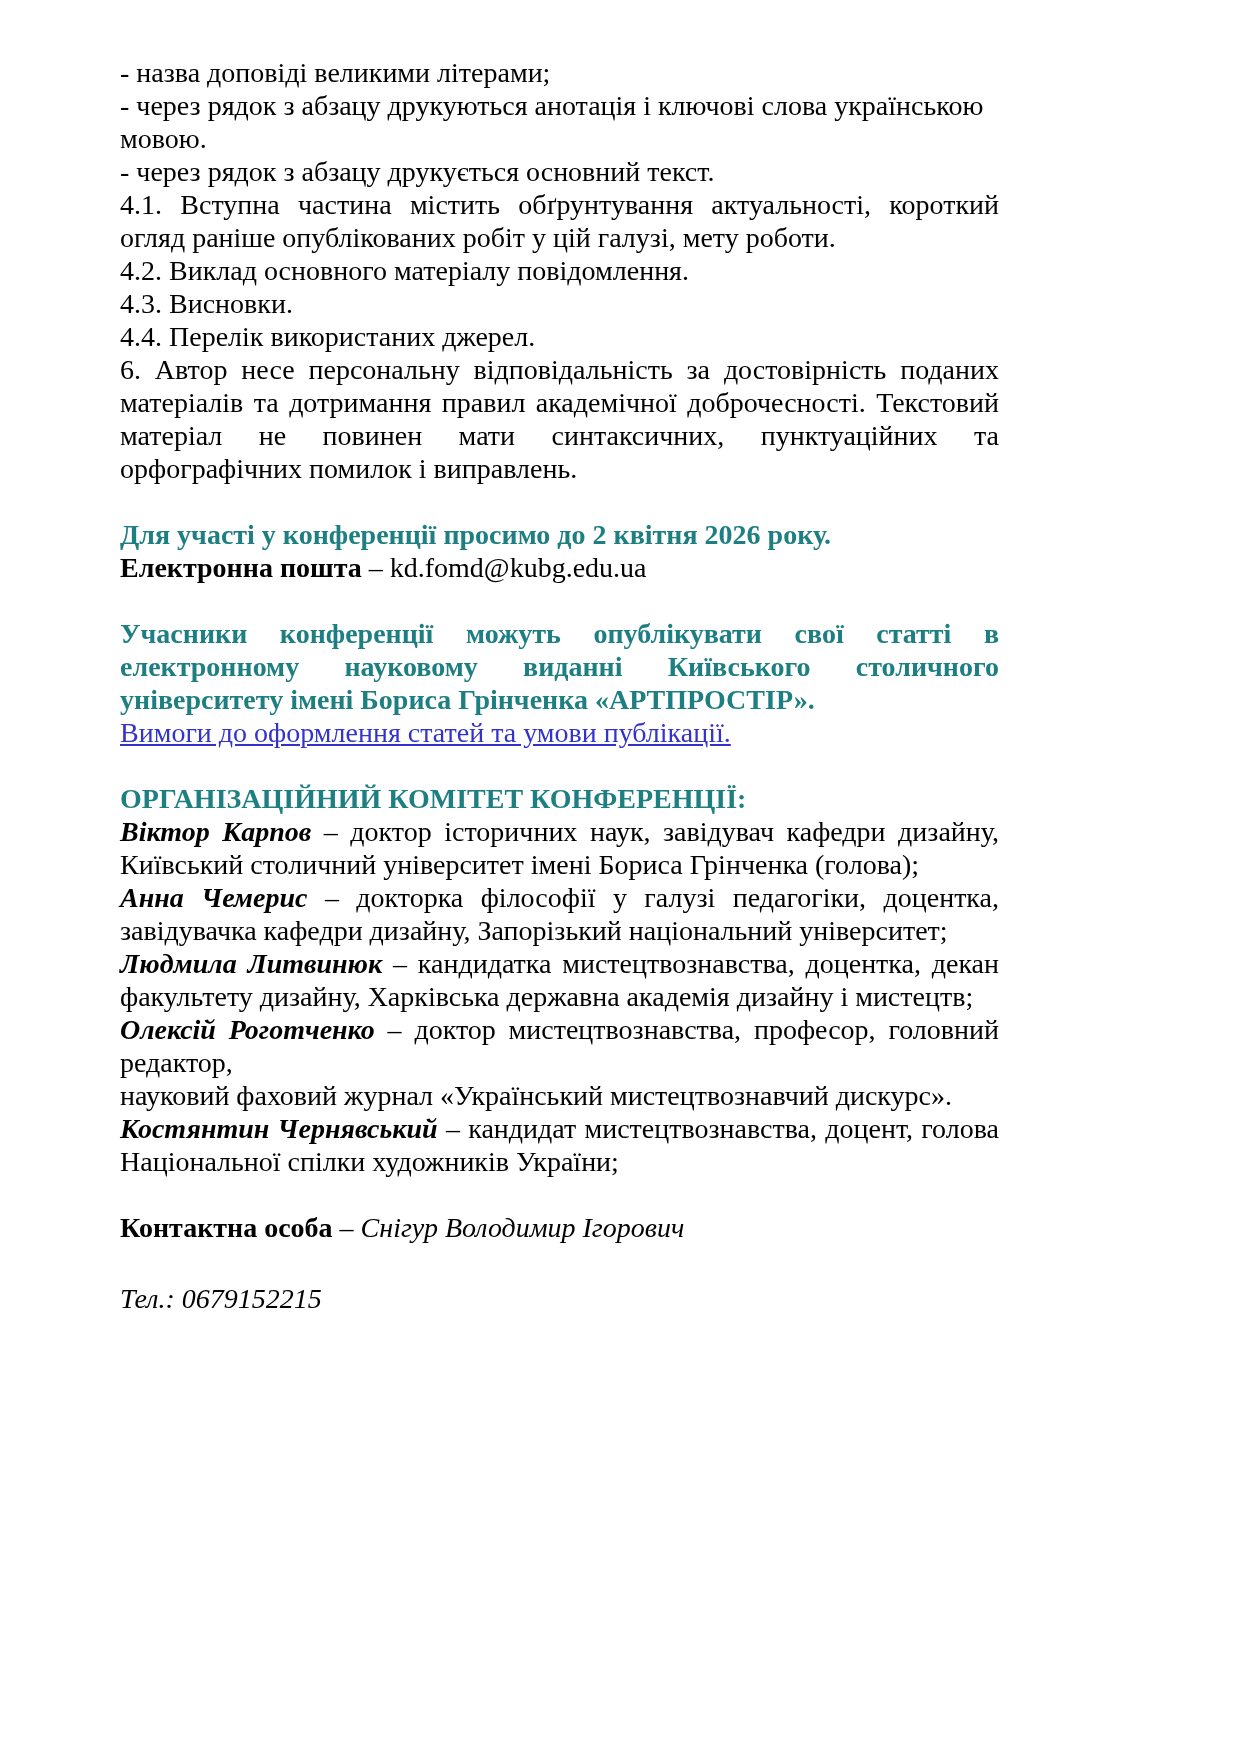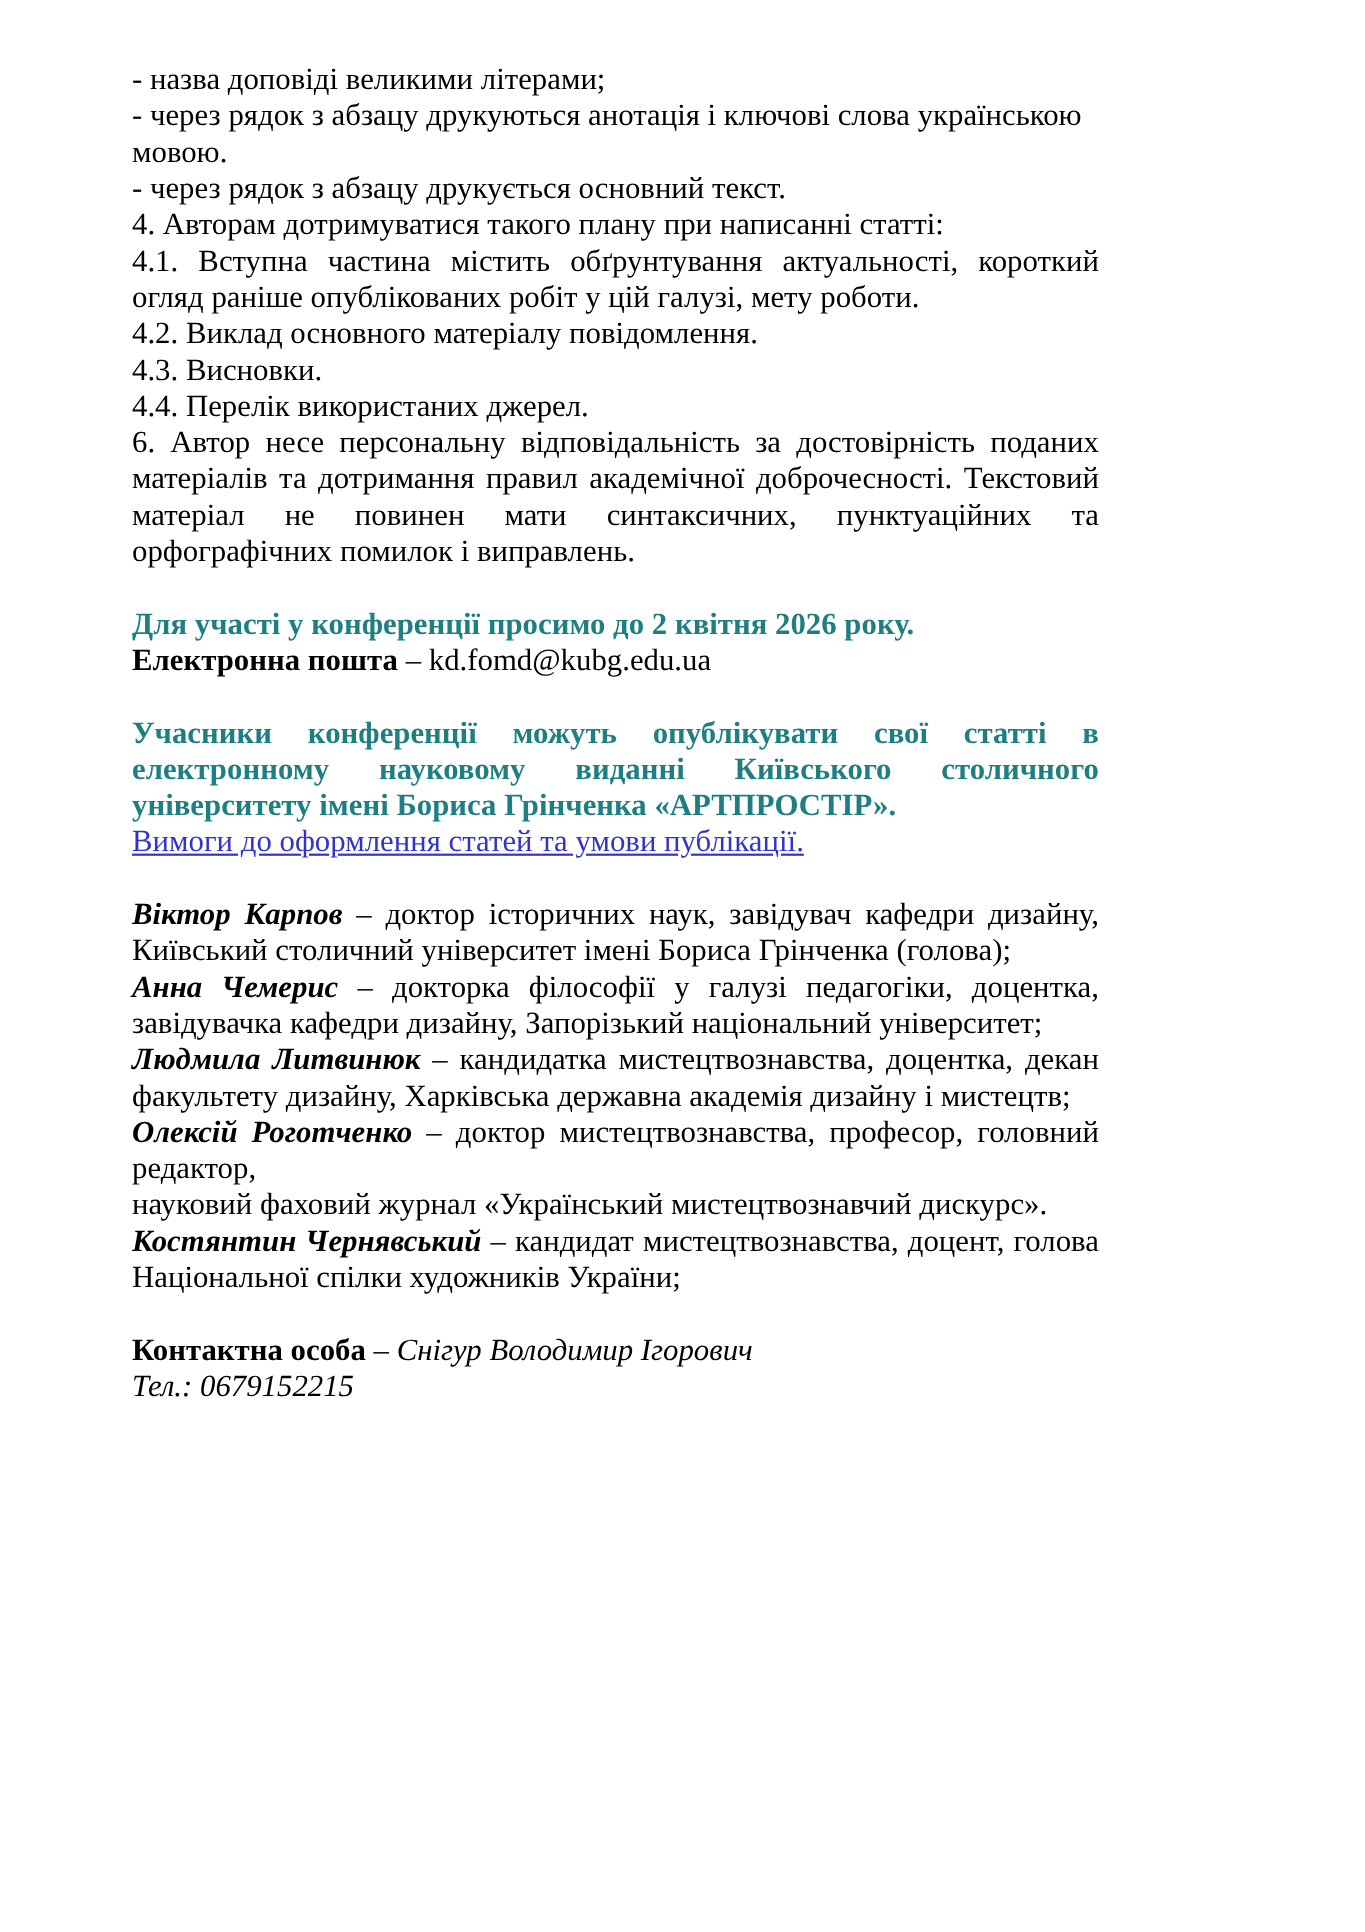--- a/index.html
+++ b/index.html
@@ -7,52 +7,52 @@
   .page {
     width:1117px; min-height:1756px; box-sizing:border-box;
     padding:56px 118px 0 120px; background:#ffffff;
     font-family:"Liberation Serif", serif;
     font-size:28px; line-height:33px; color:#000000;
   }
   p { margin:0; }
   .justify { text-align:justify; }
   .b  { font-weight:bold; }
   .bi { font-weight:bold; font-style:italic; }
-  .i  { font-style:italic; }
+  .i  { font-style:italic;margin-top:38px; }
   .teal { color:var(--teal); font-weight:bold; }
   .link { color:var(--link); text-decoration:underline; cursor:pointer; }
   .sp { height:33px; }
 </style>
 </head>
 <body>
 
 <div class="page">
 
   <p>- назва доповіді великими літерами;</p>
   <p>- через рядок з абзацу друкуються анотація і ключові слова українською мовою.</p>
   <p>- через рядок з абзацу друкується основний текст.</p>
-  <p>4. Авторам дотримуватися такого плану при написанні статті:</p>
   <p class="justify">4.1. Вступна частина містить обґрунтування актуальності, короткий огляд раніше опублікованих робіт у цій галузі, мету роботи.</p>
   <p>4.2. Виклад основного матеріалу повідомлення.</p>
   <p>4.3. Висновки.</p>
   <p>4.4. Перелік використаних джерел.</p>
   <p class="justify">6. Автор несе персональну відповідальність за достовірність поданих матеріалів та дотримання правил академічної доброчесності. Текстовий матеріал не повинен мати синтаксичних, пунктуаційних та орфографічних помилок і виправлень.</p>
 
   <div class="sp"></div>
 
   <p class="teal">Для участі у конференції просимо до 2 квітня 2026 року.</p>
   <p><span class="b">Електронна пошта</span><span> – </span><span>kd.fomd@kubg.edu.ua</span></p>
 
   <div class="sp"></div>
 
   <p class="teal justify">Учасники конференції можуть опублікувати свої статті в електронному науковому виданні Київського столичного університету імені Бориса Грінченка «АРТПРОСТІР».</p>
   <p><a class="link">Вимоги до оформлення статей та умови публікації.</a></p>
 
   <div class="sp"></div>
 
+  <p class="teal">ОРГАНІЗАЦІЙНИЙ КОМІТЕТ КОНФЕРЕНЦІЇ:</p>
 
   <p class="justify"><span class="bi">Віктор Карпов</span><span> – доктор історичних наук, завідувач кафедри дизайну, Київський столичний університет імені Бориса Грінченка (голова);</span></p>
 
   <p class="justify"><span class="bi">Анна Чемерис</span><span> – докторка філософії у галузі педагогіки, доцентка, завідувачка кафедри дизайну, Запорізький національний університет;</span></p>
 
   <p class="justify"><span class="bi">Людмила Литвинюк</span><span> – кандидатка мистецтвознавства, доцентка, декан факультету дизайну, Харківська державна академія дизайну і мистецтв;</span></p>
 
 
   <p class="justify"><span class="bi">Олексій Роготченко</span><span> – доктор мистецтвознавства, професор, головний редактор,</span><br><span>науковий фаховий журнал «Український мистецтвознавчий дискурс».</span></p>
 

